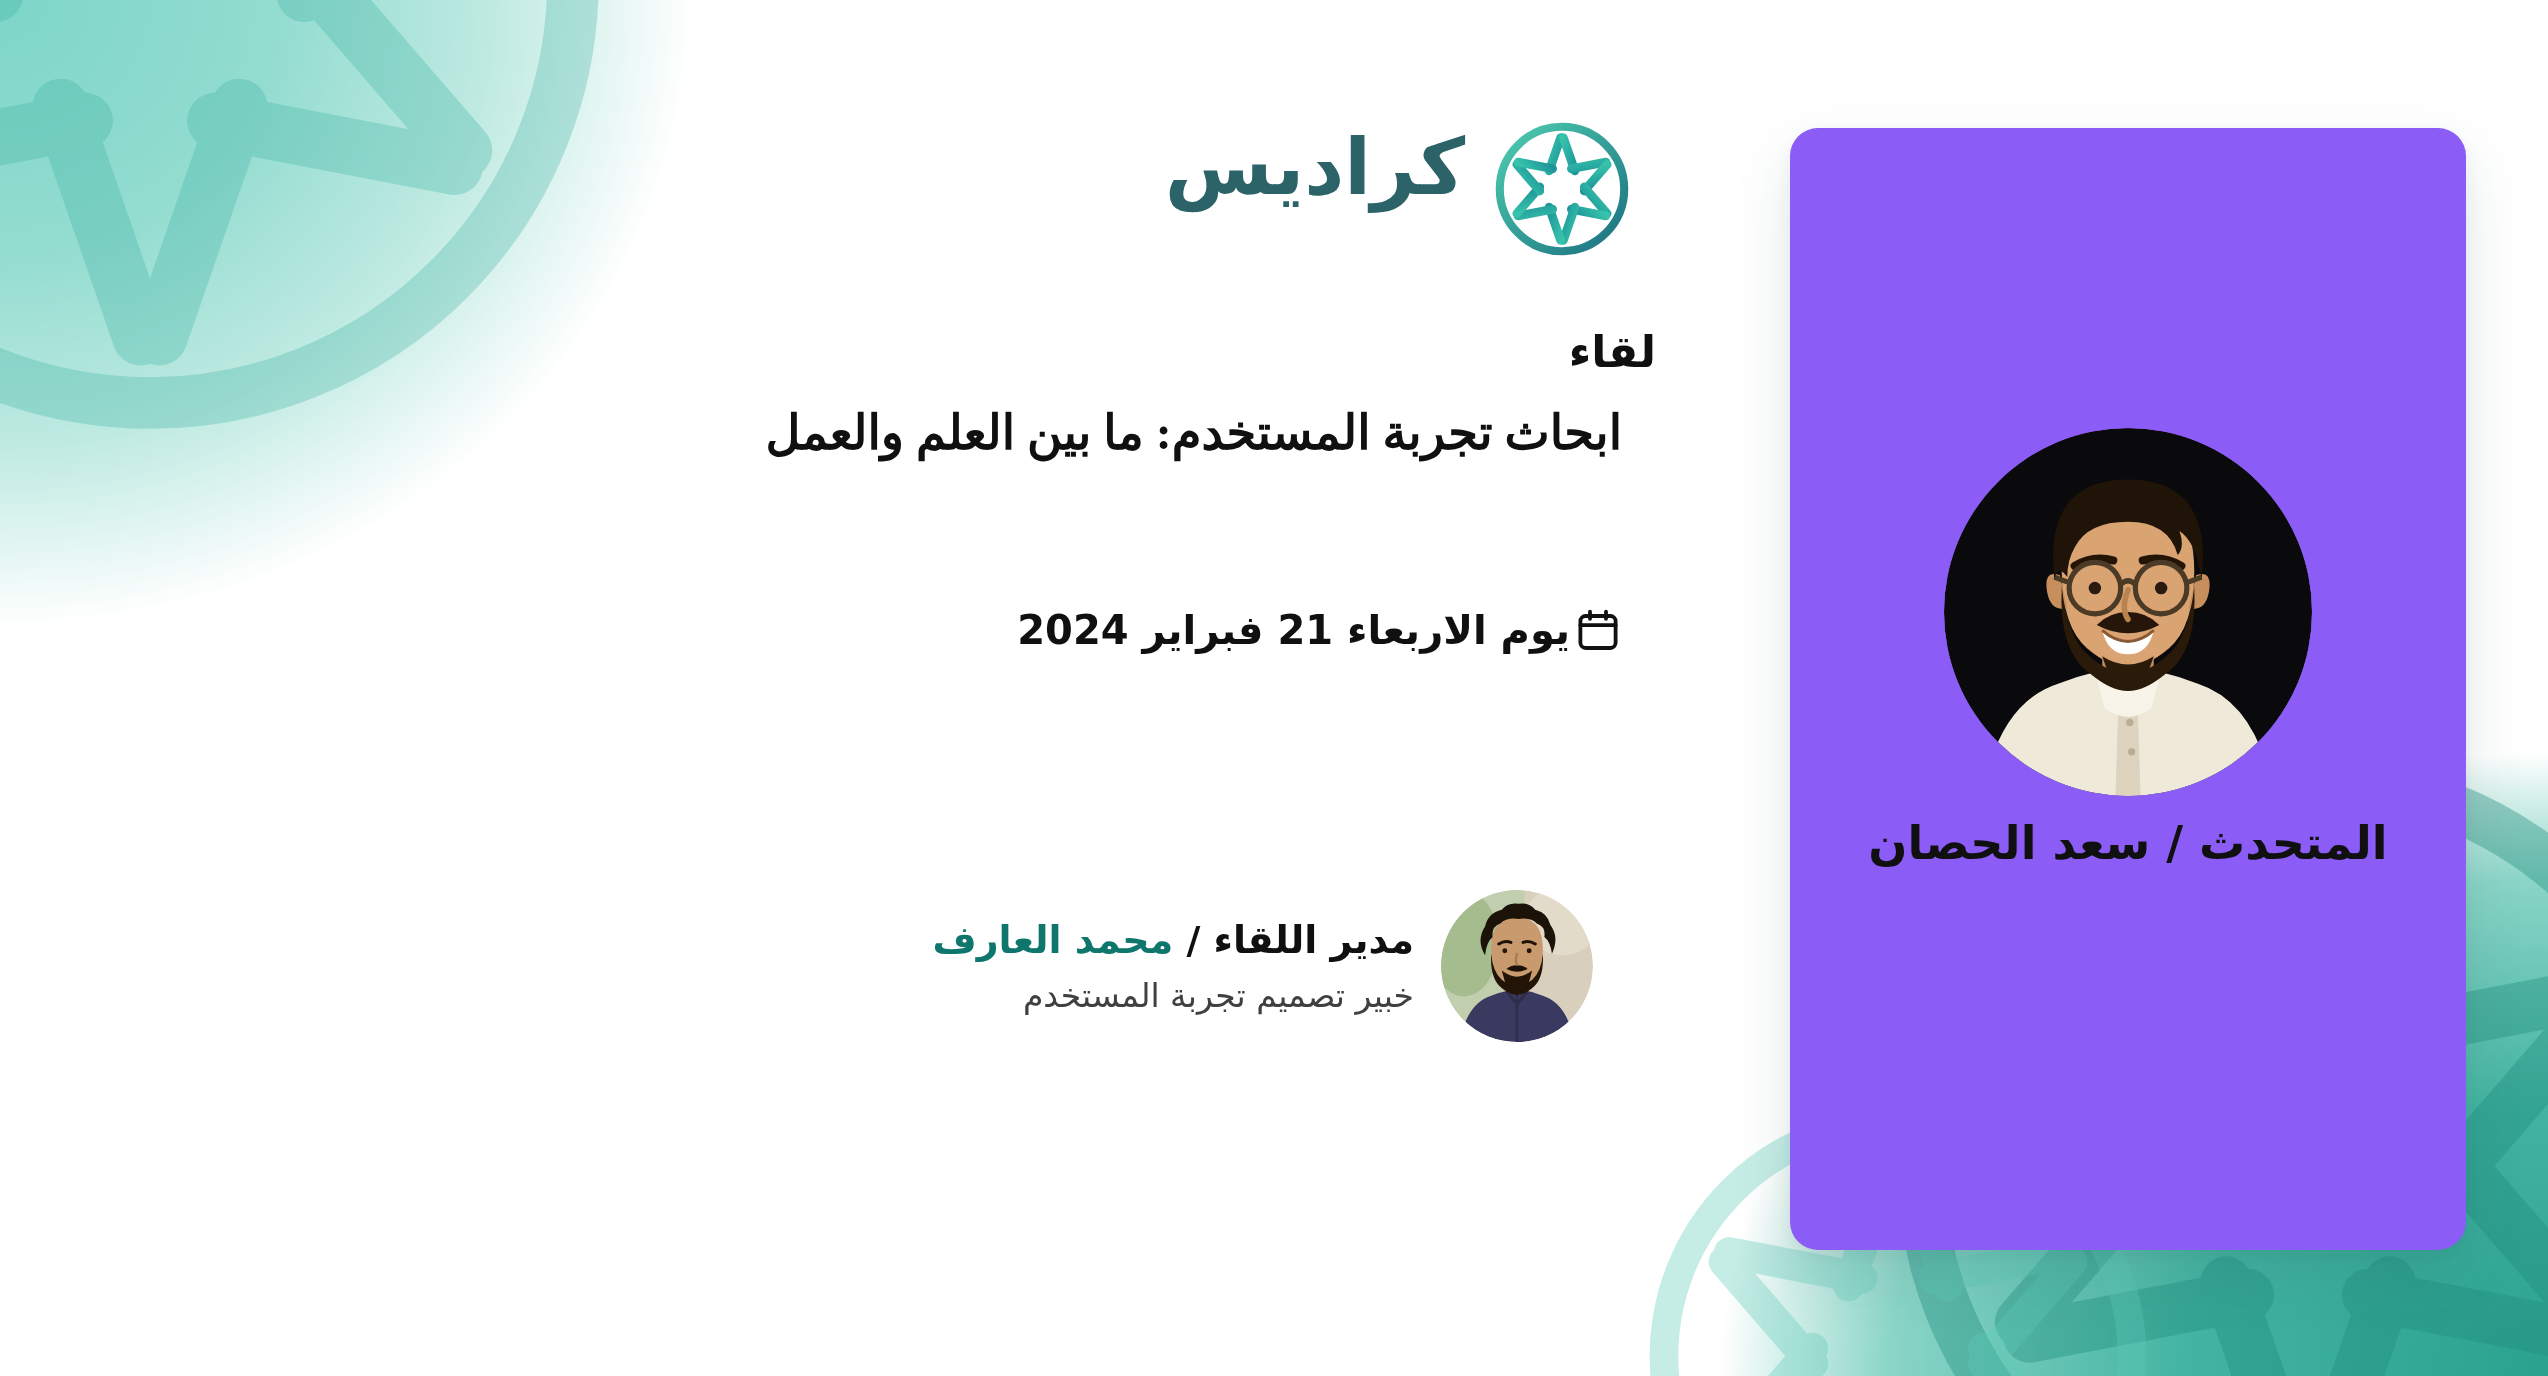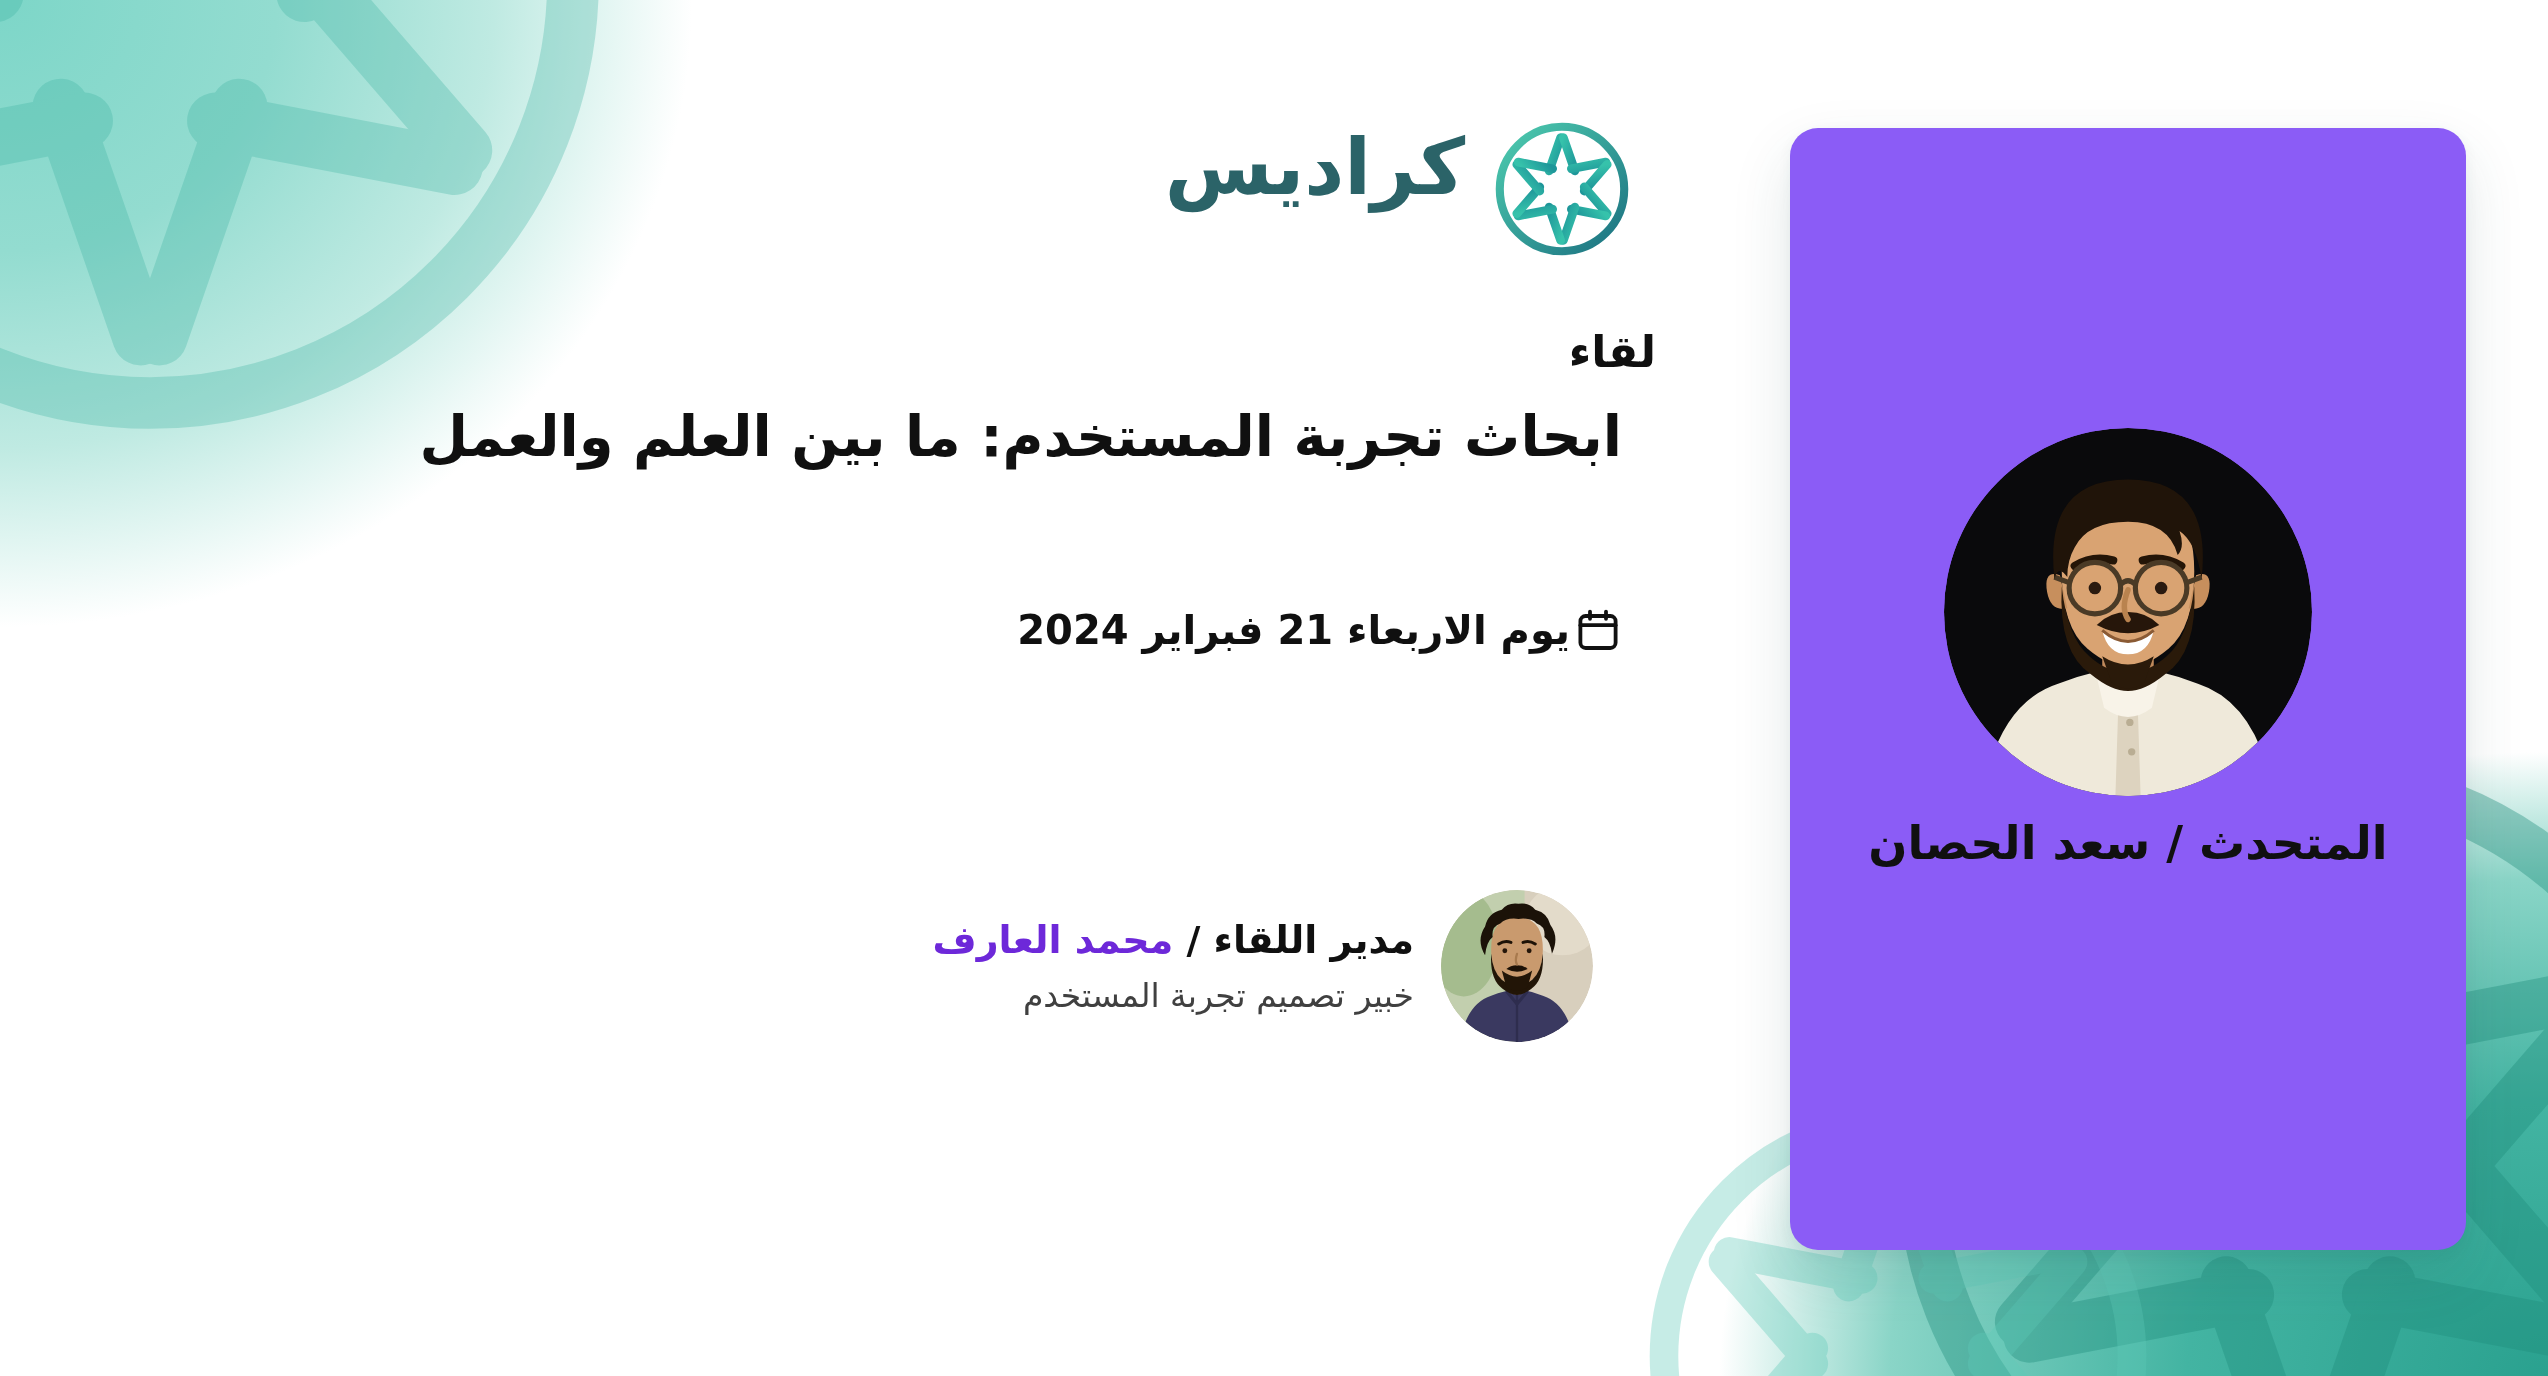--- a/index.html
+++ b/index.html
@@ -19,31 +19,31 @@
     background:radial-gradient(118% 125% at 100% 100%,
       #2aa18f 0%, #43b4a2 34%, #8ad5c7 62%, rgba(255,255,255,0) 78%);
   }
   .deco svg{position:absolute;left:0;top:0;overflow:visible;}
   
   .content{position:absolute;z-index:1;direction:rtl;}
   .logo-row{top:118px;right:915px;display:flex;align-items:flex-start;gap:26px;}
   .logo-mark{width:142px;height:142px;flex:0 0 auto;}
   .logo-word{font-size:78px;font-weight:bold;color:#2b6368;line-height:1;padding-top:10px;}
   .kicker{top:326px;right:892px;font-size:44px;font-weight:bold;}
-  .title{top:404px;right:926px;font-size:56px;font-weight:bold;white-space:nowrap;letter-spacing:0;}
+  .title{top:404px;right:926px;font-size:48px;font-weight:bold;white-space:nowrap;letter-spacing:0;font-family:Liberation Serif, serif;}
   .meta{display:flex;align-items:center;gap:4px;font-size:40px;font-weight:bold;}
   .meta-date{top:606px;right:926px;}
   .meta-time{top:716px;right:926px;}
   .meta svg{width:48px;height:48px;flex:0 0 auto;}
   .moderator{top:890px;right:955px;display:flex;align-items:center;gap:27px;}
   .mod-avatar{width:152px;height:152px;border-radius:50%;overflow:hidden;flex:0 0 auto;}
   .mod-avatar svg{display:block;width:100%;height:100%;}
   .mod-text{display:flex;flex-direction:column;gap:14px;text-align:right;}
   .mod-line1{font-size:38px;font-weight:bold;white-space:nowrap;}
-  .mod-name{color:#6d28d9;}
+  .mod-name{color:#0f766e;}
   .mod-role{font-size:33px;font-weight:500;color:#404040;}
   
   .card{
     position:absolute;z-index:2;left:1790px;top:128px;width:676px;height:1122px;
     background:#8b5cf6;border-radius:28px;
     box-shadow:0 26px 60px rgba(35,80,78,.13),0 4px 14px rgba(35,80,78,.06);
     direction:rtl;text-align:center;
   }
   .speaker-photo{
     position:absolute;left:50%;top:300px;transform:translateX(-50%);

